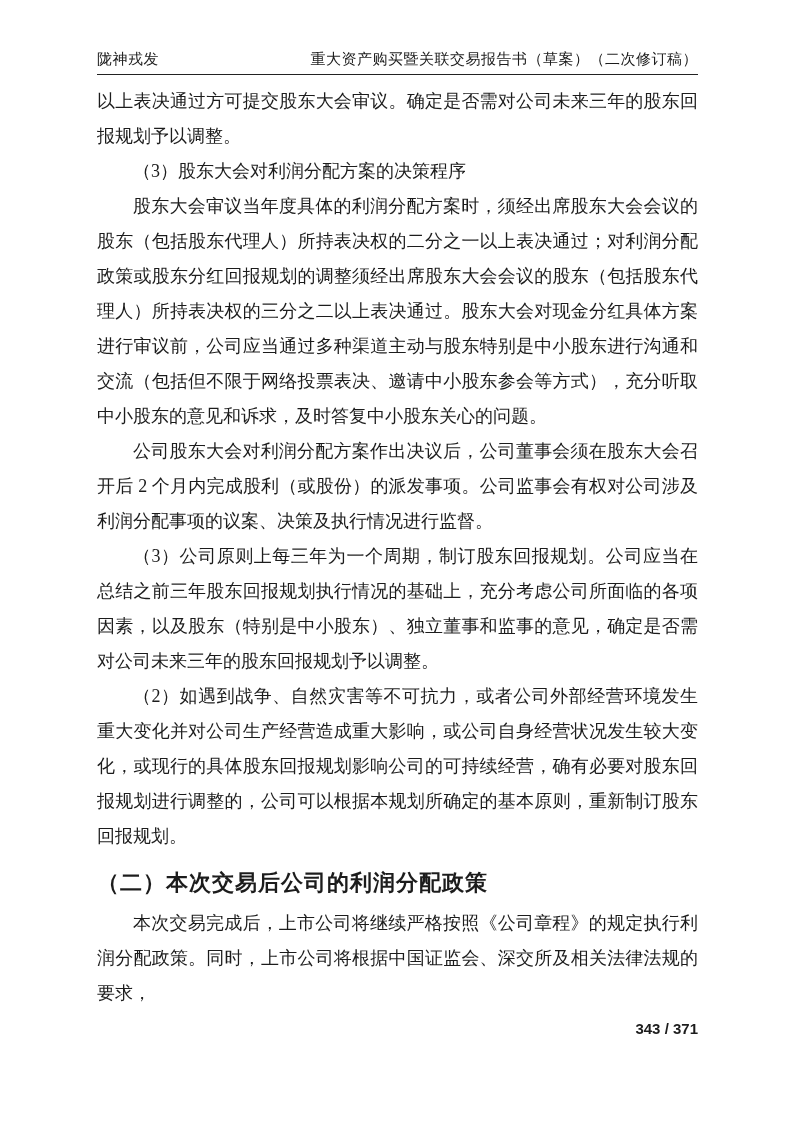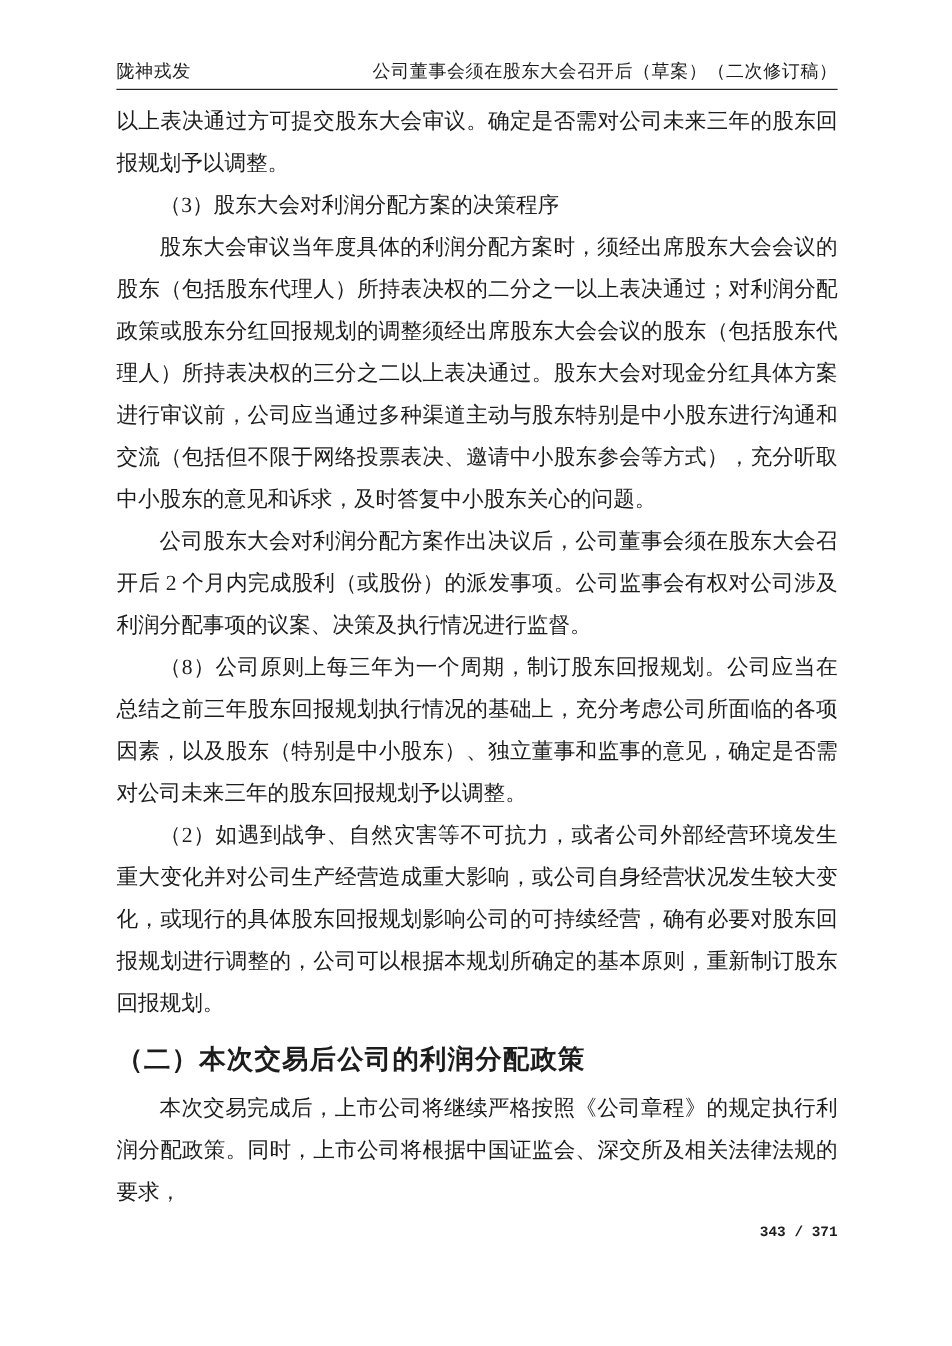--- a/index.html
+++ b/index.html
@@ -55,42 +55,42 @@
     line-height: 30px;
     margin: 14px 0 8px 0;
     text-align: left;
     text-indent: 0;
     letter-spacing: 1px;
   }
   .page-number {
     position: absolute;
     top: 1020px;
     right: 95px;
-    font-size: 12px;
+    font-size: 15px;
     font-weight: 700;
-    font-family: Liberation Mono, monospace;
+    font-family: Liberation Sans, sans-serif;
   }
 </style>
 </head>
 <body>
 
 <div class="page">
 
   <div class="page-header">
     <span>陇神戎发</span>
-    <span>公司董事会须在股东大会召开后（草案）（二次修订稿）</span>
+    <span>重大资产购买暨关联交易报告书（草案）（二次修订稿）</span>
   </div>
 
   <div class="doc-body">
 
   <p class="">以上表决通过方可提交股东大会审议。确定是否需对公司未来三年的股东回报规划予以调整。</p>
       <p class=" indent">（3）股东大会对利润分配方案的决策程序</p>
       <p class=" indent">股东大会审议当年度具体的利润分配方案时，须经出席股东大会会议的股东（包括股东代理人）所持表决权的二分之一以上表决通过；对利润分配政策或股东分红回报规划的调整须经出席股东大会会议的股东（包括股东代理人）所持表决权的三分之二以上表决通过。股东大会对现金分红具体方案进行审议前，公司应当通过多种渠道主动与股东特别是中小股东进行沟通和交流（包括但不限于网络投票表决、邀请中小股东参会等方式），充分听取中小股东的意见和诉求，及时答复中小股东关心的问题。</p>
       <p class=" indent">公司股东大会对利润分配方案作出决议后，公司董事会须在股东大会召开后 2 个月内完成股利（或股份）的派发事项。公司监事会有权对公司涉及利润分配事项的议案、决策及执行情况进行监督。</p>
-      <p class=" indent">（8）公司原则上每三年为一个周期，制订股东回报规划。公司应当在总结之前三年股东回报规划执行情况的基础上，充分考虑公司所面临的各项因素，以及股东（特别是中小股东）、独立董事和监事的意见，确定是否需对公司未来三年的股东回报规划予以调整。</p>
+      <p class=" indent">（3）公司原则上每三年为一个周期，制订股东回报规划。公司应当在总结之前三年股东回报规划执行情况的基础上，充分考虑公司所面临的各项因素，以及股东（特别是中小股东）、独立董事和监事的意见，确定是否需对公司未来三年的股东回报规划予以调整。</p>
       <p class=" indent">（2）如遇到战争、自然灾害等不可抗力，或者公司外部经营环境发生重大变化并对公司生产经营造成重大影响，或公司自身经营状况发生较大变化，或现行的具体股东回报规划影响公司的可持续经营，确有必要对股东回报规划进行调整的，公司可以根据本规划所确定的基本原则，重新制订股东回报规划。</p>
       <h2 class="section-heading">（二）本次交易后公司的利润分配政策</h2>
       <p class=" indent">本次交易完成后，上市公司将继续严格按照《公司章程》的规定执行利润分配政策。同时，上市公司将根据中国证监会、深交所及相关法律法规的要求，</p>
     </div>
 
   <div class="page-number">343 / 371</div>
 
 </div>
 
 </body></html>

